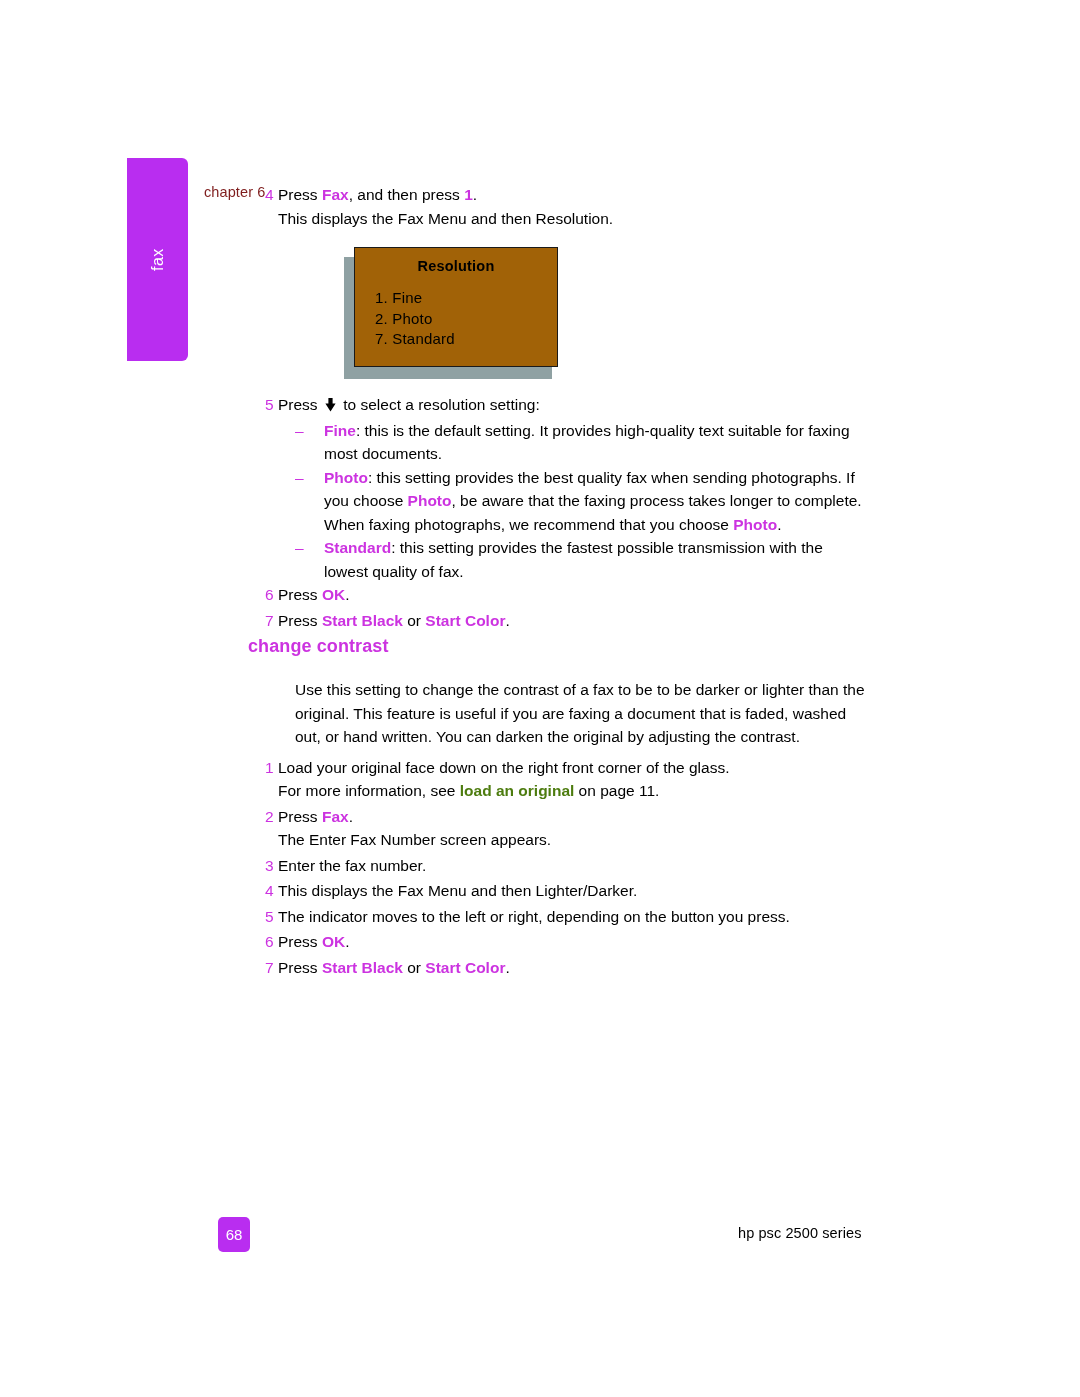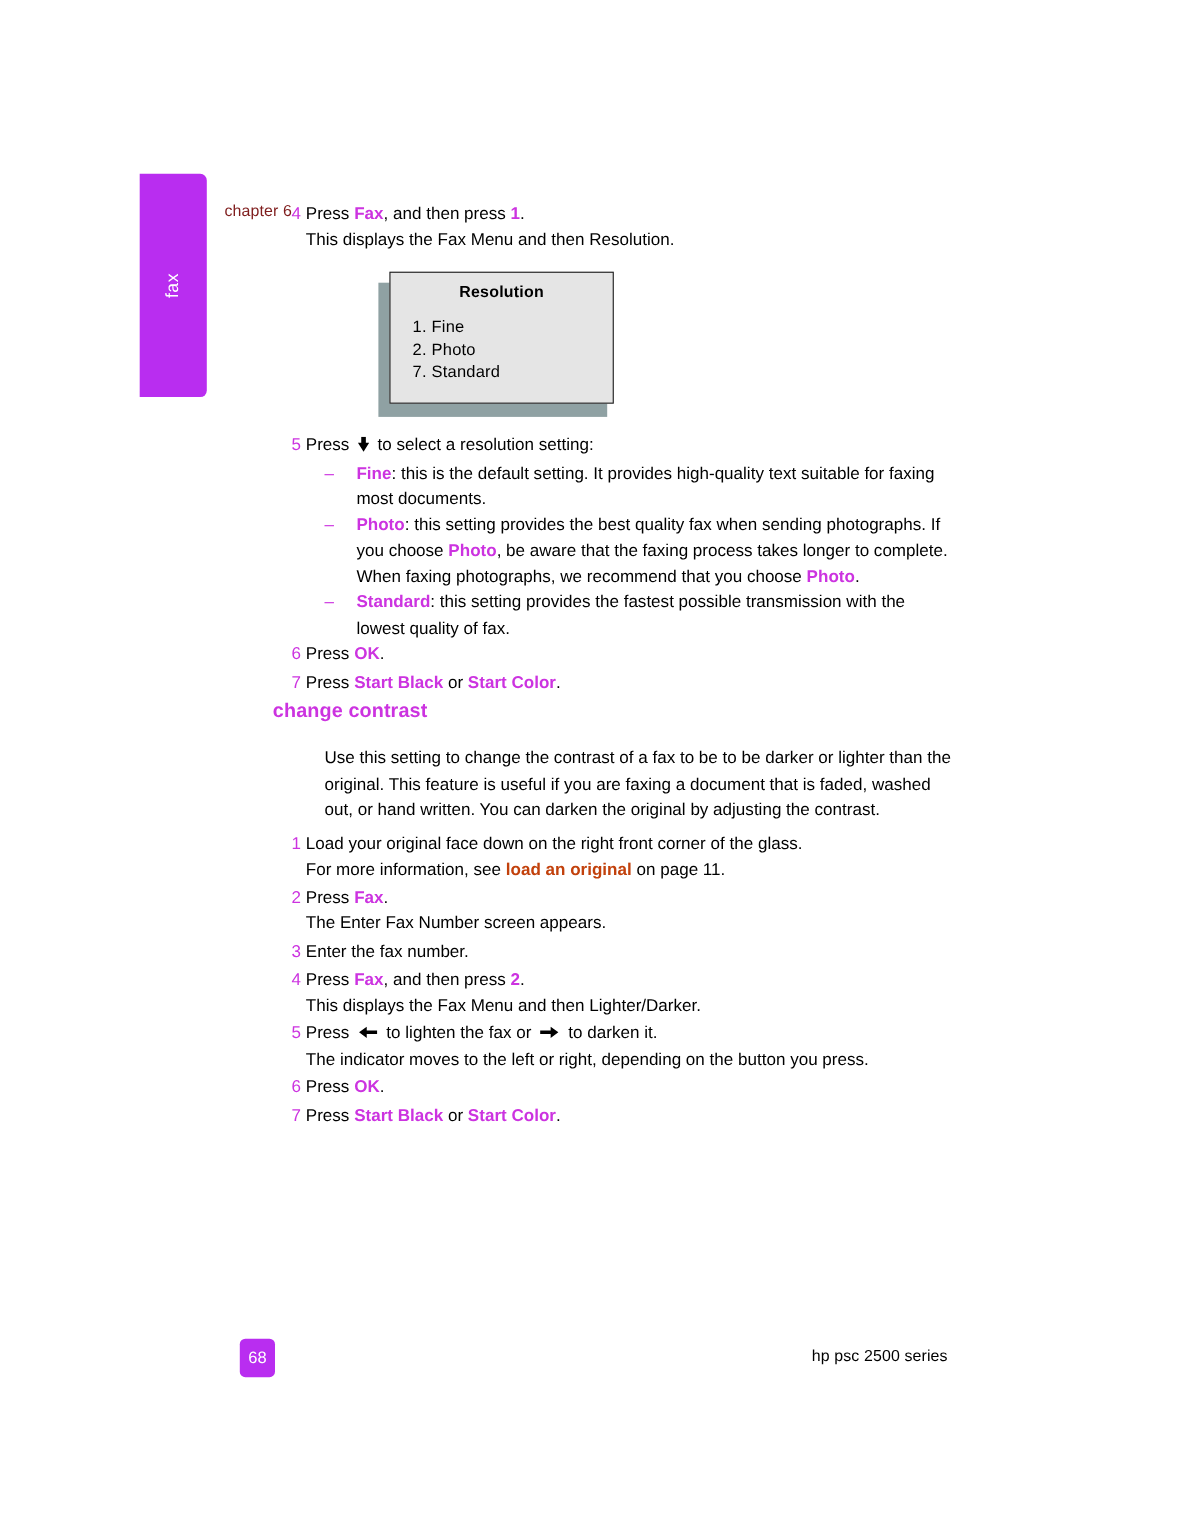--- a/index.html
+++ b/index.html
@@ -113,21 +113,21 @@
   .sub-block {
     margin-left: 47px;
   }
 
   
   .kw {           
     color: #cc33e0;
     font-weight: bold;
   }
   .xref {         
-    color: #c2410c;
+    color: #4d7c0f;
     font-weight: bold;
   }
 
   
   .section-heading {
     position: absolute;
     left: 248px;
     top: 636px;
     color: #cc33e0;
     font-size: 18px;
@@ -149,21 +149,21 @@
     width: 208px;
     height: 122px;
     background: #8fa1a3;
   }
   .figure-screen {
     position: absolute;
     left: 10px;
     top: 0;
     width: 204px;
     height: 120px;
-    background: #e5e5e5;
+    background: #a16207;
     border: 1.6px solid #1a1a1a;
     box-sizing: border-box;
   }
   .figure-title {
     text-align: center;
     font-size: 14.5px;
     font-weight: bold;
     margin-top: 10px;
     letter-spacing: 0.2px;
   }
@@ -312,33 +312,27 @@
   <div class="step">
     <div class="step-num">3</div>
     <div class="step-body">
       <p>Enter the fax number.</p>
     </div>
   </div>
 
   <div class="step">
     <div class="step-num">4</div>
     <div class="step-body">
-      <p id="c4">Press <span class="kw">Fax</span>, and then press <span class="kw">2</span>.</p>
       <p>This displays the Fax Menu and then Lighter/Darker.</p>
     </div>
   </div>
 
   <div class="step">
     <div class="step-num">5</div>
     <div class="step-body">
-      <p id="c5">Press <svg class="arrow-ico arrow-lr" viewBox="0 0 17 11">
-            <path d="M17 3.9 V7.1 H7.4 V10.6 L0.4 5.5 L7.4 0.4 V3.9 Z" fill="#000"></path>
-          </svg> to lighten the fax or <svg class="arrow-ico arrow-lr" viewBox="0 0 17 11">
-            <path d="M0 3.9 V7.1 H9.6 V10.6 L16.6 5.5 L9.6 0.4 V3.9 Z" fill="#000"></path>
-          </svg> to darken it.</p>
       <p>The indicator moves to the left or right, depending on the button you press.</p>
     </div>
   </div>
 
   <div class="step">
     <div class="step-num">6</div>
     <div class="step-body">
       <p id="c6">Press <span class="kw">OK</span>.</p>
     </div>
   </div>

